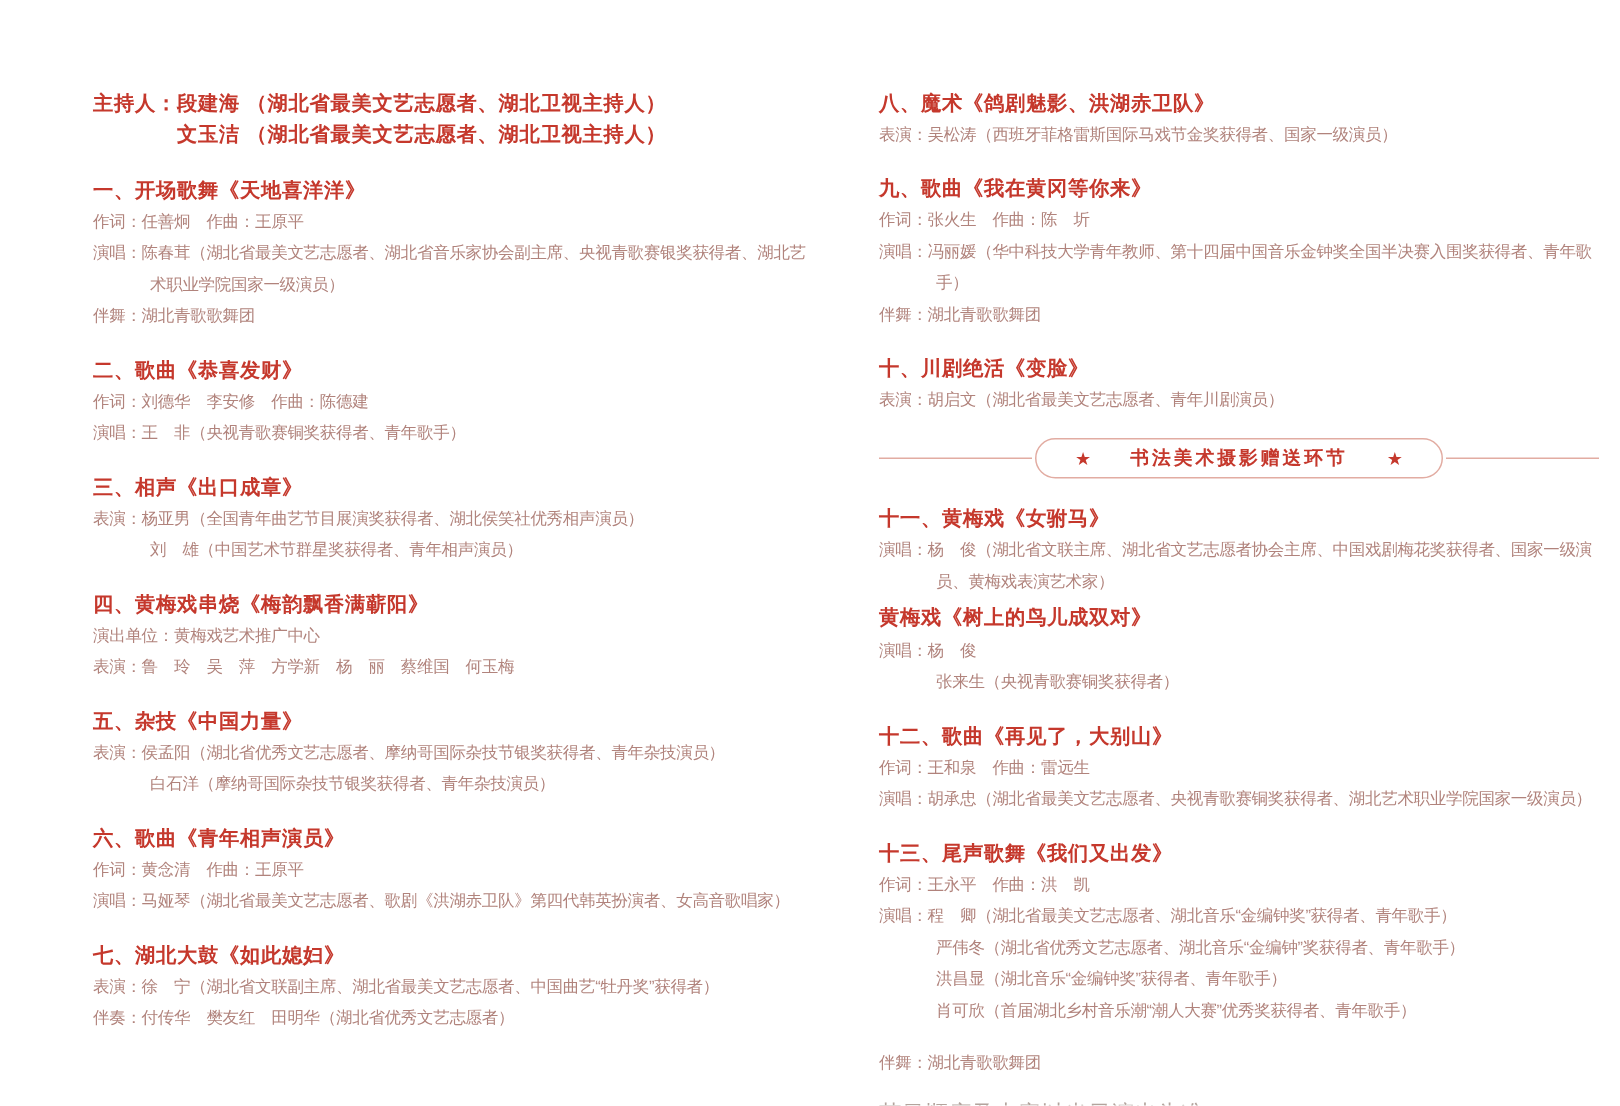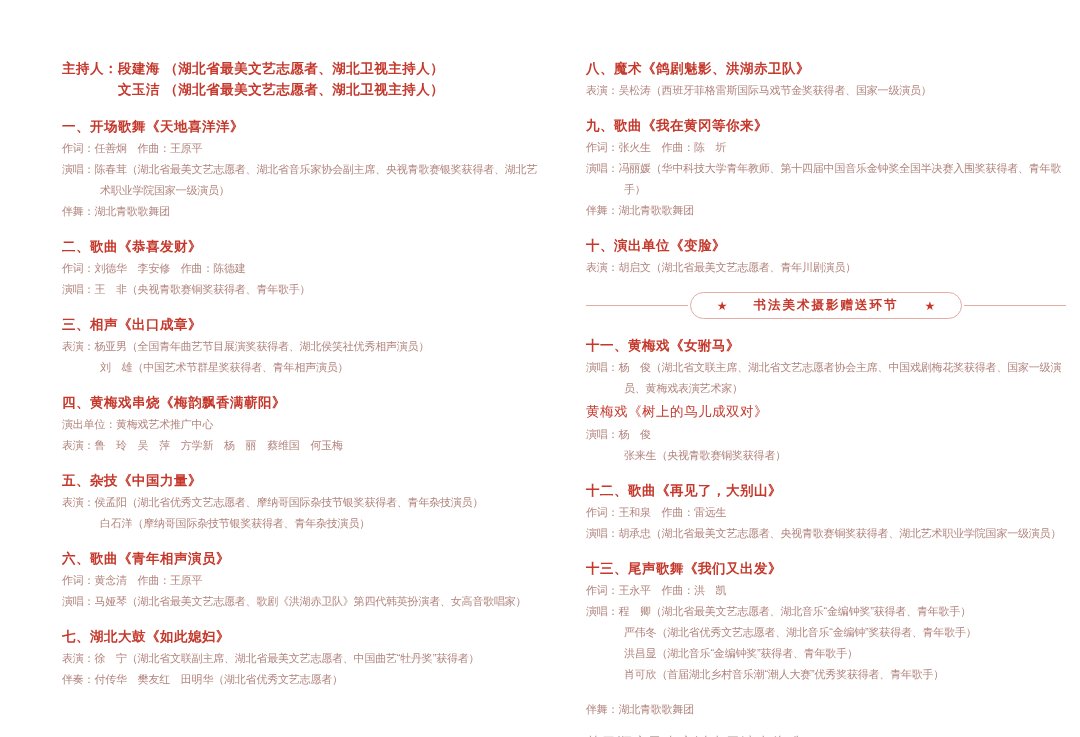--- a/index.html
+++ b/index.html
@@ -27,21 +27,21 @@
     margin:0 0 1px 0;color:#c5382c;font-weight:bold;
     font-size:13.5px;line-height:21px;letter-spacing:0.5px;
   }
   .line{
     margin:0;color:#b1837c;font-size:11px;line-height:21px;
     letter-spacing:-0.2px;
     padding-left:38px;text-indent:-38px;
   }
   .line.cont{text-indent:0;}
   .line.subtitle{
-    color:#c5382c;font-weight:normal;font-size:13.5px;
+    color:#c5382c;font-weight:bold;font-size:13.5px;
     letter-spacing:0.5px;padding-left:0;text-indent:0;margin:2px 0 2px 0;
   }
 
   .gift-divider{
     display:flex;align-items:center;
     margin:14px 0 16px 0;
   }
   .gift-divider .rule{flex:1;height:0;border-top:1px solid #e2aca2;}
   .divider-pill{
     display:flex;align-items:center;gap:26px;
@@ -114,21 +114,21 @@
           <p class="item-title">八、魔术《鸽剧魅影、洪湖赤卫队》</p>
           <p class="line">表演：吴松涛（西班牙菲格雷斯国际马戏节金奖获得者、国家一级演员）</p>
         </section>
         <section class="program-item">
           <p class="item-title">九、歌曲《我在黄冈等你来》</p>
           <p class="line">作词：张火生　作曲：陈　圻</p>
           <p class="line">演唱：冯丽媛（华中科技大学青年教师、第十四届中国音乐金钟奖全国半决赛入围奖获得者、青年歌手）</p>
           <p class="line">伴舞：湖北青歌歌舞团</p>
         </section>
         <section class="program-item">
-          <p class="item-title">十、演出单位《变脸》</p>
+          <p class="item-title">十、川剧绝活《变脸》</p>
           <p class="line">表演：胡启文（湖北省最美文艺志愿者、青年川剧演员）</p>
         </section>
       </div>
 
     <div class="gift-divider">
       <div class="rule"></div>
       <div class="divider-pill">
         <span class="star">★</span>
         <span>书法美术摄影赠送环节</span>
         <span class="star">★</span>

